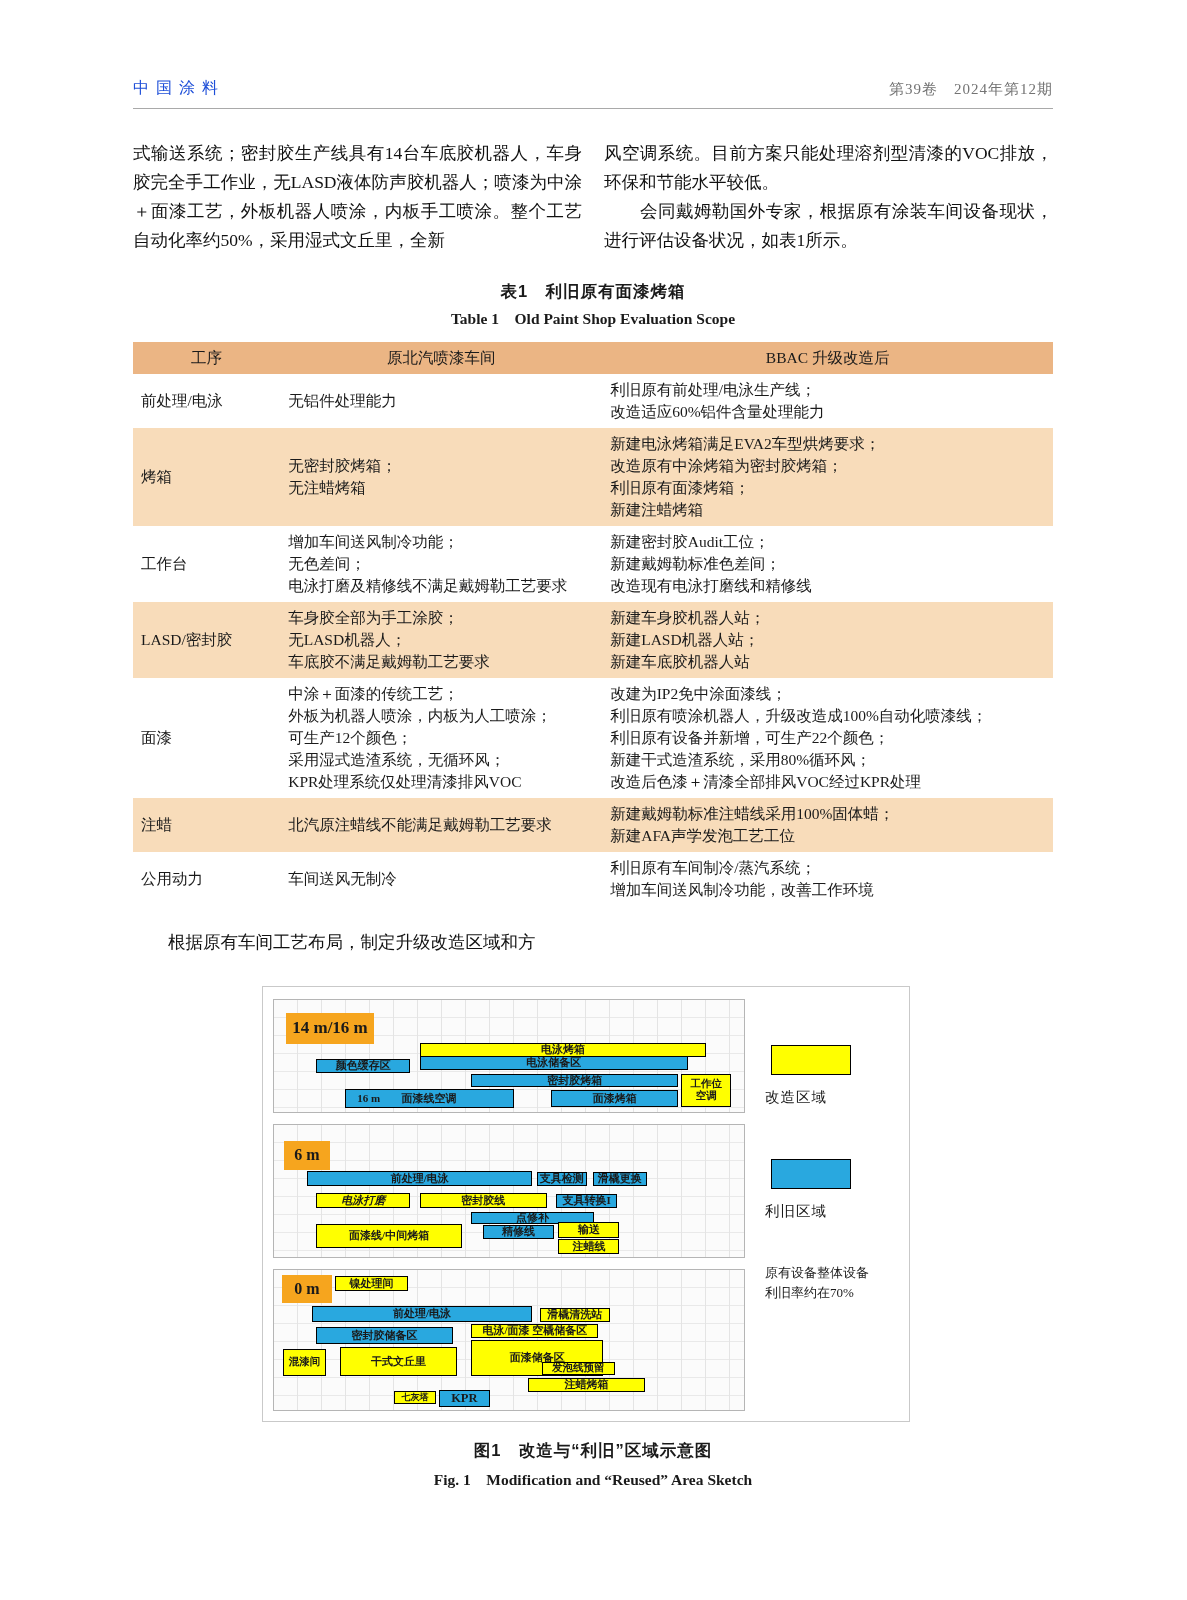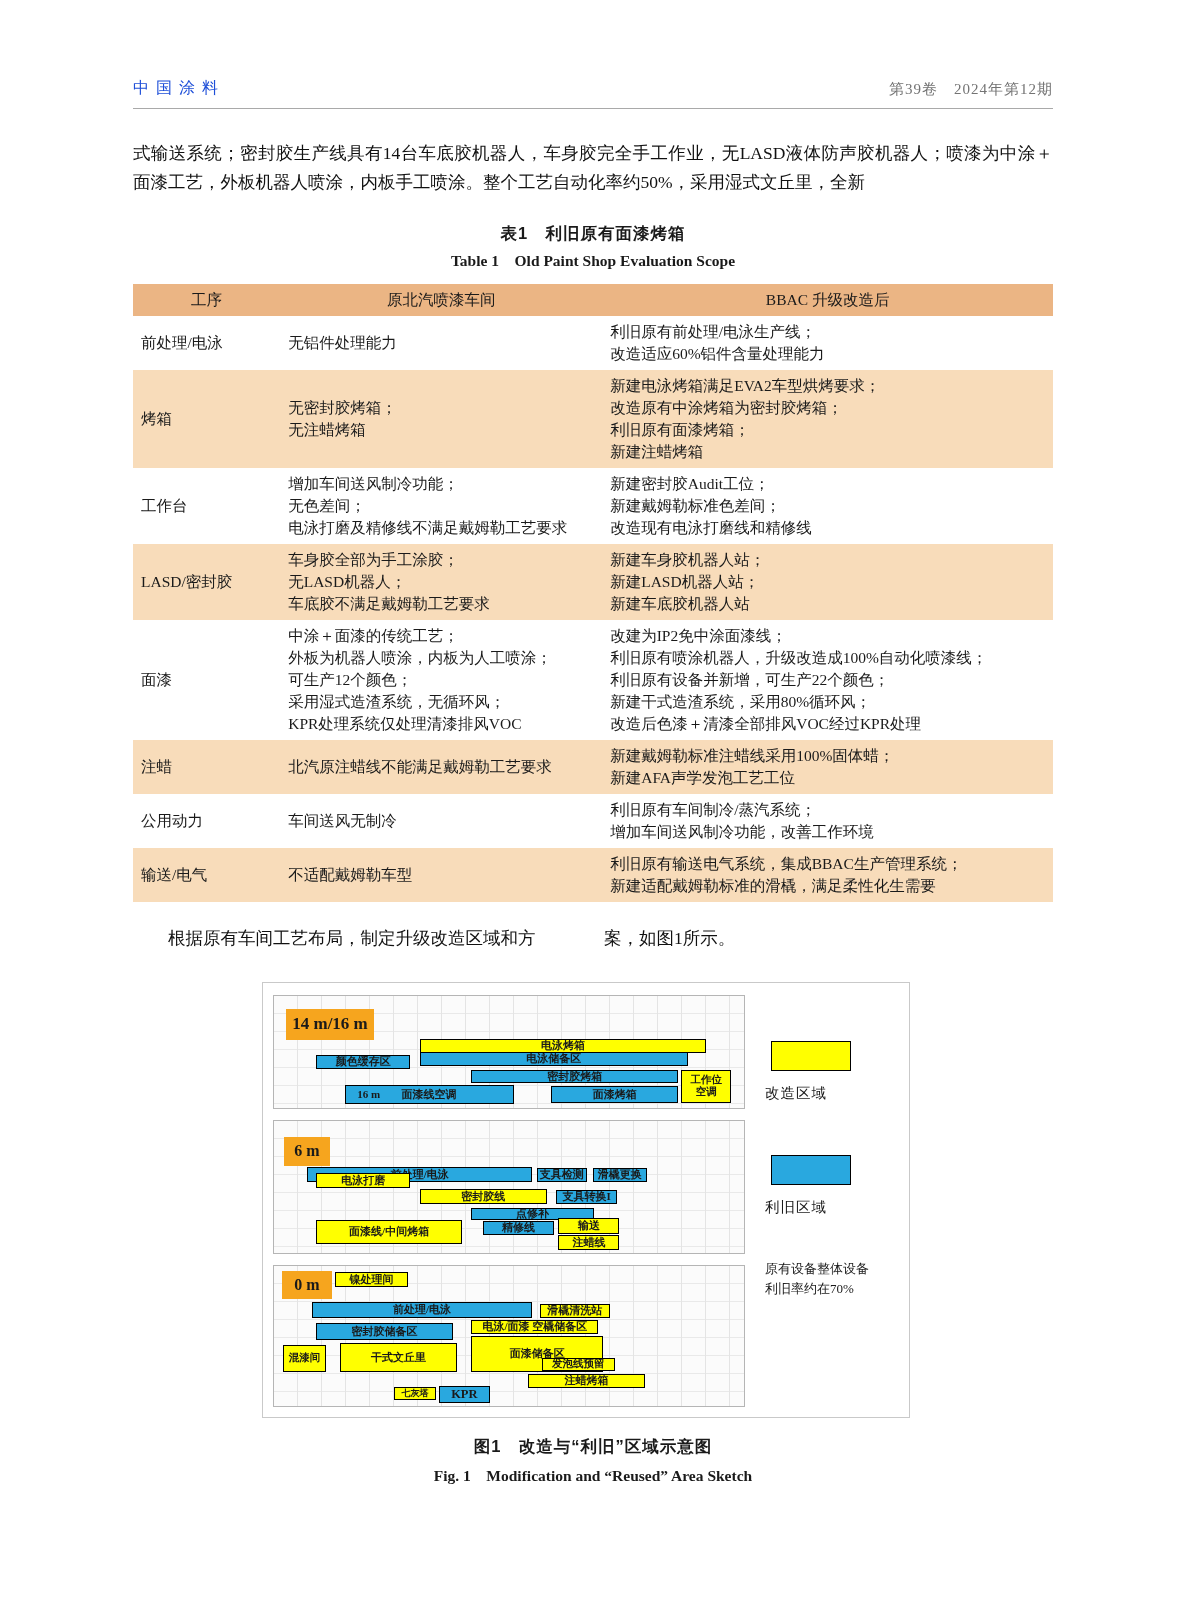--- a/index.html
+++ b/index.html
@@ -68,20 +68,22 @@
 </head>
 <body>
 
 <div class="pg-header">
   <span class="journal-name">中国涂料</span>
   <span class="issue-info">第39卷　2024年第12期</span>
 </div>
 
 <div class="intro">
   <div class="col">式输送系统；密封胶生产线具有14台车底胶机器人，车身胶完全手工作业，无LASD液体防声胶机器人；喷漆为中涂＋面漆工艺，外板机器人喷涂，内板手工喷涂。整个工艺自动化率约50%，采用湿式文丘里，全新</div>
+  <div class="col">风空调系统。目前方案只能处理溶剂型清漆的VOC排放，环保和节能水平较低。
+　　会同戴姆勒国外专家，根据原有涂装车间设备现状，进行评估设备状况，如表1所示。</div>
 </div>
 
 <div class="tbl-title-zh">表1　利旧原有面漆烤箱</div>
 <div class="tbl-title-en">Table 1　Old Paint Shop Evaluation Scope</div>
 
 <table class="eval">
   <colgroup>
       <col class="c1">
       <col class="c2">
       <col class="c3">
@@ -145,32 +147,25 @@
       <td>北汽原注蜡线不能满足戴姆勒工艺要求</td>
       <td>新建戴姆勒标准注蜡线采用100%固体蜡；
 新建AFA声学发泡工艺工位</td>
     </tr>
     <tr>
       <td class="proc">公用动力</td>
       <td>车间送风无制冷</td>
       <td>利旧原有车间制冷/蒸汽系统；
 增加车间送风制冷功能，改善工作环境</td>
     </tr>
-    <tr class="shaded">
-      <td class="proc">输送/电气</td>
-      <td>不适配戴姆勒车型</td>
-      <td>利旧原有输送电气系统，集成BBAC生产管理系统；
-新建适配戴姆勒标准的滑橇，满足柔性化生需要</td>
-    </tr>
   </tbody>
 </table>
 
 <div class="para2">
   <div class="col">　　根据原有车间工艺布局，制定升级改造区域和方</div>
-  <div class="col">案，如图1所示。</div>
 </div>
 
 <div class="figure-box">
   <div class="plans">
 
     <div class="strip s1">
       <div class="elev" style="left:12px;top:13px;width:88px;height:31px;font-size:17px;">14 m/16 m</div>
       <div class="blk modify" style="left:31%;width:61%;top:43px;height:14px;">电泳烤箱</div>
       <div class="blk reuse" style="left:9%;width:20%;top:59px;height:14px;">颜色缓存区</div>
       <div class="blk reuse" style="left:31%;width:57%;top:56px;height:14px;">电泳储备区</div>
@@ -182,21 +177,21 @@
       <div class="blk reuse" style="left:59%;width:27%;top:90px;height:17px;">面漆烤箱</div>
       <div class="blk modify" style="left:86.7%;width:10.5%;top:74px;height:33px;font-size:10.5px;">工作位
 空调</div>
     </div>
 
     <div class="strip s2">
       <div class="elev" style="left:10px;top:16px;width:46px;height:29px;">6 m</div>
       <div class="blk reuse" style="left:7%;width:48%;top:46px;height:15px;">前处理/电泳</div>
       <div class="blk reuse" style="left:56%;width:10.5%;top:47px;height:14px;">支具检测</div>
       <div class="blk reuse" style="left:67.8%;width:11.5%;top:47px;height:14px;">滑橇更换</div>
-      <div class="blk modify" style="left:9%;width:20%;top:52px;height:15px;">电泳打磨</div>
+      <div class="blk modify" style="left:9%;width:20%;top:68px;height:15px;font-style:italic;">电泳打磨</div>
       <div class="blk modify" style="left:31%;width:27%;top:68px;height:15px;">密封胶线</div>
       <div class="blk reuse" style="left:60%;width:13%;top:69px;height:14px;">支具转换I</div>
       <div class="blk reuse" style="left:42%;width:26%;top:87px;height:12px;">点修补</div>
       <div class="blk modify" style="left:9%;width:31%;top:99px;height:24px;">面漆线/中间烤箱</div>
       <div class="blk reuse" style="left:44.5%;width:15%;top:100px;height:14px;">精修线</div>
       <div class="blk modify" style="left:60.5%;width:13%;top:97px;height:16px;">输送</div>
       <div class="blk modify" style="left:60.5%;width:13%;top:114px;height:15px;">注蜡线</div>
     </div>
 
     <div class="strip s3">

